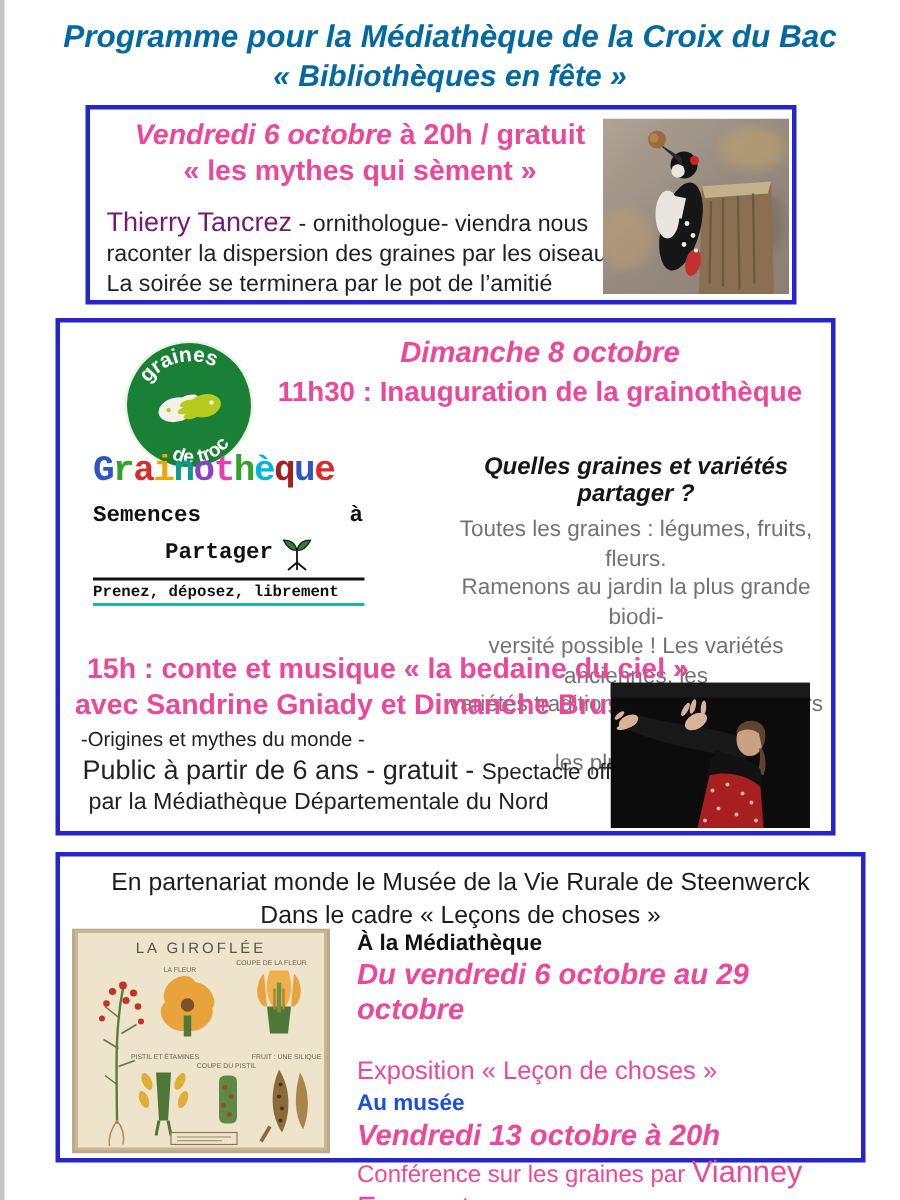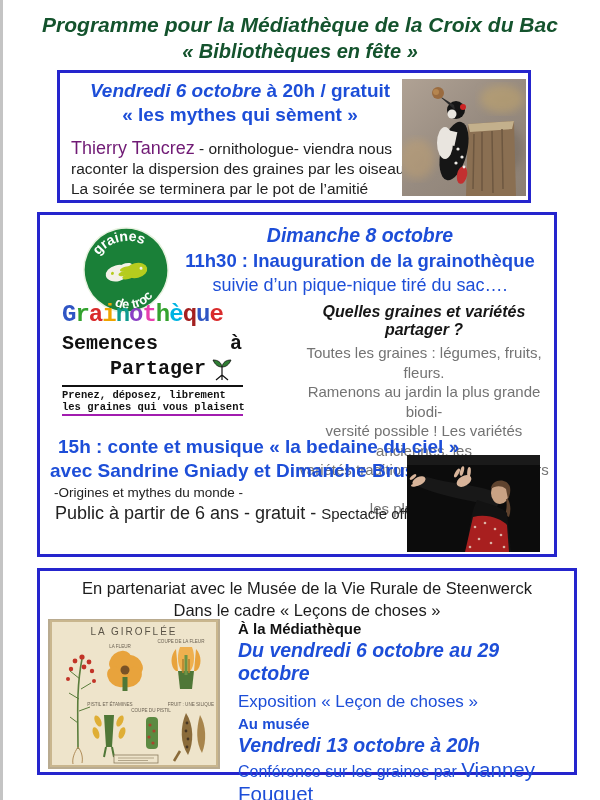--- a/index.html
+++ b/index.html
@@ -1,71 +1,71 @@
 <!DOCTYPE html>
 <html><head>
 <meta charset="utf-8">
 <style>
   html,body{margin:0;padding:0;background:#ffffff;}
   .page{position:relative;width:600px;height:800px;background:#ffffff;overflow:hidden;
         font-family:"Liberation Sans", sans-serif;color:#1c1c1c;}
   .edge-strip{position:absolute;left:0;top:0;width:3px;height:100%;background:#c4c4c4;}
 
   
-  .doc-title{position:absolute;top:13px;left:10px;right:10px;text-align:center;color:#14532d;}
+  .doc-title{position:absolute;top:13px;left:10px;right:10px;text-align:center;color:#0369a1;}
   .doc-title .l1{font-size:21px;font-weight:bold;font-style:italic;}
   .doc-title .l2{font-size:20px;font-weight:bold;font-style:italic;margin-top:3px;}
 
   .bluebox{position:absolute;border:3px solid #2525cd;background:#fff;box-sizing:border-box;}
-  .blue{color:#1d4ed8;}
+  .blue{color:#ec4899;}
 
   
   #box1{left:57px;top:70px;width:474px;height:133px;}
   .b1-head{position:absolute;left:6px;top:7px;width:348px;text-align:center;}
   .b1-head .h1{font-size:19px;font-weight:bold;}
   .b1-head .h1 .it{font-style:italic;}
   .b1-head .h2{font-size:19px;font-weight:bold;margin-top:2px;}
   .b1-body{position:absolute;left:11px;top:65px;width:352px;font-size:15.5px;line-height:20px;color:#222;}
   .b1-body .speaker{font-size:18px;color:#701a75;}
   .photo1{position:absolute;right:2px;top:6px;width:124px;height:117px;}
 
   
   #box2{left:37px;top:212px;width:520px;height:345px;}
   .gdt-logo{position:absolute;left:42px;top:11px;width:88px;height:88px;transform:rotate(-14deg);}
   .b2-head{position:absolute;left:128px;top:9px;width:384px;text-align:center;}
   .b2-head .d{font-size:19.5px;font-weight:bold;font-style:italic;}
   .b2-head .i{font-size:18.5px;font-weight:bold;margin-top:3px;}
   .b2-head .p{font-size:18px;margin-top:3px;}
   .grain-block{position:absolute;left:22px;top:86px;width:222px;font-family:"Liberation Mono", monospace;}
   .wordmark{font-size:24px;font-weight:bold;letter-spacing:-1px;white-space:nowrap;}
-  .semences{margin-top:3px;width:180px;font-weight:bold;color:#111;font-size:20px;line-height:25px;}
+  .semences{margin-top:3px;width:180px;font-weight:bold;color:#111;font-size:15px;line-height:25px;}
   .semences .row1{display:flex;justify-content:space-between;}
   .semences .row2{display:flex;align-items:flex-end;gap:6px;margin-left:48px;}
-  .sem-sub{margin-top:4px;width:181px;border-top:2px solid #111;border-bottom:2px solid #a21caf;
+  .sem-sub{margin-top:4px;width:181px;border-top:2px solid #111;border-bottom:2px solid #14b8a6;
            padding:2px 0 1px 0;font-size:10.5px;font-weight:bold;line-height:12px;color:#111;white-space:nowrap;}
   .b2-right{position:absolute;left:250px;top:88px;width:268px;text-align:center;}
   .b2-right .q{font-size:16px;font-weight:bold;font-style:italic;color:#161616;margin-bottom:4px;}
   .b2-right .t{font-size:15px;line-height:19.5px;color:#737373;}
   .conte{position:absolute;left:10px;top:221px;width:505px;}
   .conte .c1{font-size:19px;font-weight:bold;padding-left:8px;}
   .conte .c2{font-size:19px;font-weight:bold;margin-top:2px;}
   .conte .c3{font-size:13.5px;color:#222;margin-top:3px;padding-left:4px;}
   .conte .c4{font-size:18px;color:#222;margin-top:3px;padding-left:5px;}
   .conte .c4 .sm{font-size:15px;}
   .conte .c5{font-size:15.5px;color:#222;margin-top:2px;padding-left:9px;}
   .photo2{position:absolute;right:14px;top:240px;width:133px;height:97px;}
 
   
   #box3{left:37px;top:568px;width:540px;height:207px;}
   .b3-head{position:absolute;top:6px;left:0;right:0;text-align:center;font-size:16.5px;line-height:22px;color:#1c1c1c;}
   .poster{position:absolute;left:8px;top:48px;width:172px;height:150px;}
   .b3-right{position:absolute;left:198px;top:49px;width:334px;text-align:left;}
   .b3-right .m1{font-size:15px;font-weight:bold;color:#111;}
   .b3-right .d1{font-size:19.5px;font-weight:bold;font-style:italic;margin-top:2px;}
-  .b3-right .e1{font-size:17px;margin-top:7px;}
+  .b3-right .e1{font-size:17px;margin-top:19px;}
   .b3-right .m2{font-size:15px;font-weight:bold;color:#1d4ed8;margin-top:3px;}
   .b3-right .d2{font-size:19.5px;font-weight:bold;font-style:italic;margin-top:2px;}
   .b3-right .cf{font-size:16px;margin-top:1px;}
   .b3-right .cf .big{font-size:20.5px;}
 </style>
 </head>
 <body>
 
 <div class="page">
   <div class="edge-strip"></div>
@@ -146,42 +146,40 @@
         <ellipse cx="42" cy="47" rx="6.5" ry="2.4" fill="#b5cc1e"></ellipse>
         <ellipse cx="44" cy="51" rx="5.5" ry="2.4" fill="#b5cc1e"></ellipse>
         <circle cx="30" cy="44" r="1.5" fill="#b5cc1e"></circle>
         <circle cx="59" cy="46" r="1.5" fill="#f3f1e8"></circle>
       </g>
     </svg>
 
     <div class="b2-head">
       <div class="d blue">Dimanche 8 octobre</div>
       <div class="i blue">11h30 : Inauguration de la grainothèque</div>
-      <div class="p blue">suivie d’un pique-nique tiré du sac….</div>
     </div>
 
     <div class="grain-block">
       <div class="wordmark"><span style="color: rgb(47, 85, 196);">G</span><span style="color: rgb(51, 162, 46);">r</span><span style="color: rgb(217, 43, 43);">a</span><span style="color: rgb(239, 164, 0);">i</span><span style="color: rgb(15, 155, 142);">n</span><span style="color: rgb(138, 63, 196);">o</span><span style="color: rgb(232, 63, 174);">t</span><span style="color: rgb(51, 162, 46);">h</span><span style="color: rgb(0, 180, 226);">è</span><span style="color: rgb(163, 32, 32);">q</span><span style="color: rgb(47, 85, 196);">u</span><span style="color: rgb(217, 43, 43);">e</span></div>
       <div class="semences">
         <div class="row1">
           <span>Semences</span>
           <span>à</span>
         </div>
         <div class="row2">
           <span>Partager</span>
           <svg width="20" height="24" viewBox="0 0 20 24">
             <path d="M10,10 L10,18 M10,18 L4,23 M10,18 L16,23 M10,18 L10,23" stroke="#111" stroke-width="1.2" fill="none"></path>
             <path d="M10,10 C4,10 2,5 1,3 C6,3 9,5 10,10 Z" fill="#2f7d32" stroke="#111" stroke-width="0.8"></path>
             <path d="M10,10 C16,10 18,5 19,3 C14,3 11,5 10,10 Z" fill="#2f7d32" stroke="#111" stroke-width="0.8"></path>
           </svg>
         </div>
       </div>
       <div class="sem-sub">
         <div>Prenez, déposez, librement</div>
-        <div>les graines qui vous plaisent</div>
       </div>
     </div>
 
     <div class="b2-right">
       <div class="q">Quelles graines et variétés partager ?</div>
       <div class="t">
         <span>Toutes les graines : légumes, fruits, fleurs.</span><br>
         <span>Ramenons au jardin la plus grande biodi-</span><br>
         <span>versité possible ! Les variétés anciennes, les</span><br>
         <span>variétés traditionnelles de nos terroirs sont</span><br>
@@ -189,20 +187,21 @@
       </div>
     </div>
 
     <div class="conte">
       <div class="c1 blue">15h : conte et musique « la bedaine du ciel »</div>
       <div class="c2 blue">avec Sandrine Gniady et Dimanche Brusel</div>
       <div class="c3">-Origines et mythes du monde -</div>
       <div class="c4">
         <span>Public à partir de 6 ans - gratuit - </span><span class="sm">Spectacle offert</span>
       </div>
+      <div class="c5">par la Médiathèque Départementale du Nord</div>
     </div>
 
     <svg class="photo2" viewBox="0 0 133 97" preserveAspectRatio="none">
       <rect width="133" height="97" fill="#0c0c0c"></rect>
       <rect x="0" y="0" width="133" height="10" fill="#1a1a1a"></rect>
       <path d="M95,40 C70,28 45,30 20,22 L8,30 C40,44 70,46 90,52 Z" fill="#181818"></path>
       <g>
         <ellipse cx="12" cy="26" rx="7" ry="4" fill="#d8b49a" transform="rotate(-25 12 26)"></ellipse>
         <ellipse cx="6" cy="22" rx="4" ry="1.6" fill="#d8b49a" transform="rotate(-40 6 22)"></ellipse>
         <ellipse cx="8" cy="30" rx="4" ry="1.6" fill="#d8b49a" transform="rotate(-10 8 30)"></ellipse>
@@ -226,21 +225,21 @@
           <circle cx="84" cy="88" r="1.3"></circle>
           <circle cx="94" cy="80" r="1.3"></circle>
         <circle cx="63" cy="92" r="1.3"></circle>
           <circle cx="97" cy="92" r="1.3"></circle>
       </g>
     </svg>
   </div>
 
   <div id="box3" class="bluebox">
     <div class="b3-head">
-      <div>En partenariat avec le Musée de la Vie Rurale de Steenwerck</div>
+      <div>En partenariat monde le Musée de la Vie Rurale de Steenwerck</div>
       <div>Dans le cadre « Leçons de choses »</div>
     </div>
 
     <svg class="poster" viewBox="0 0 172 150" preserveAspectRatio="none">
       <rect width="172" height="150" fill="#b9ab90"></rect>
       <rect x="3" y="2" width="166" height="145" fill="#eee4cb" stroke="#c9b68e" stroke-width="2"></rect>
       <text x="86" y="16" font-size="10" text-anchor="middle" fill="#5a5346" letter-spacing="2" font-family="Liberation Sans, sans-serif">LA  GIROFLÉE</text>
 
       <path d="M30,130 C30,100 28,70 34,40" stroke="#5a7d3c" stroke-width="1.6" fill="none"></path>
       <path d="M30,128 C26,134 24,140 25,145 M30,128 C34,133 35,139 34,144" stroke="#b08d5a" stroke-width="1" fill="none"></path>

